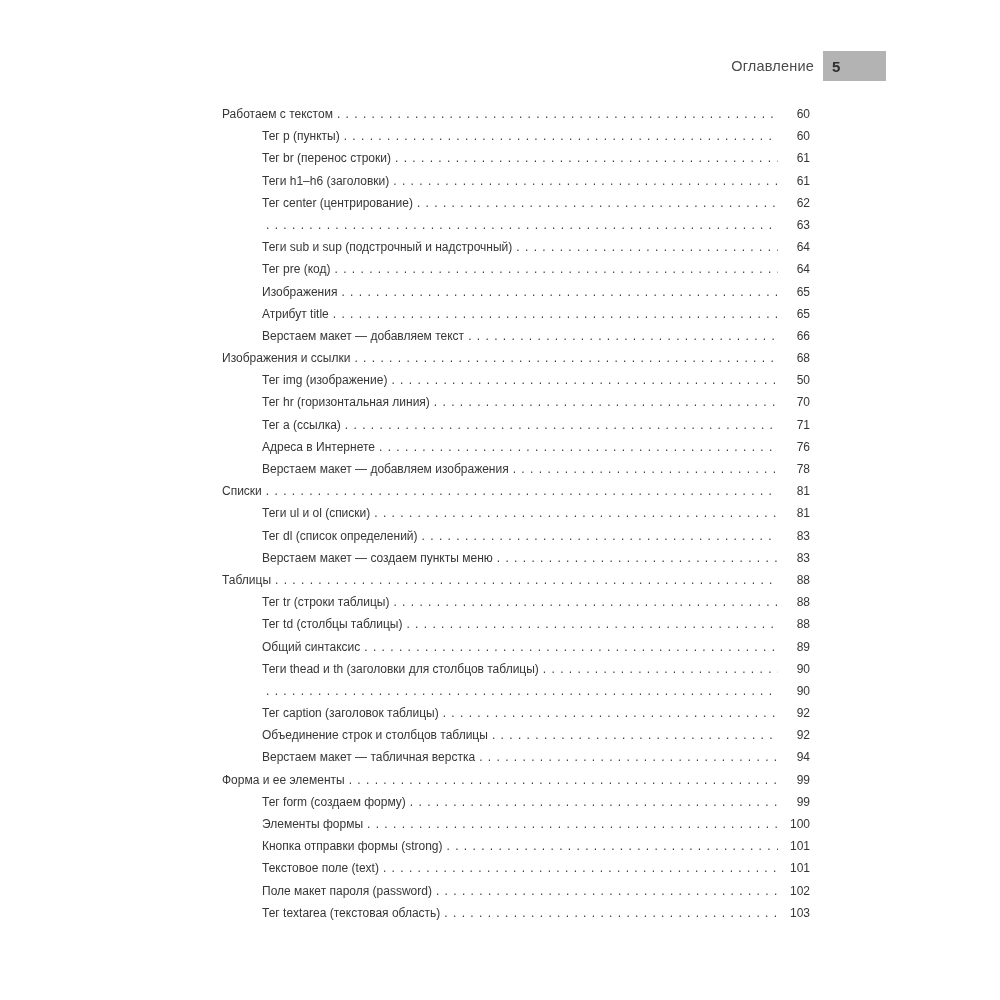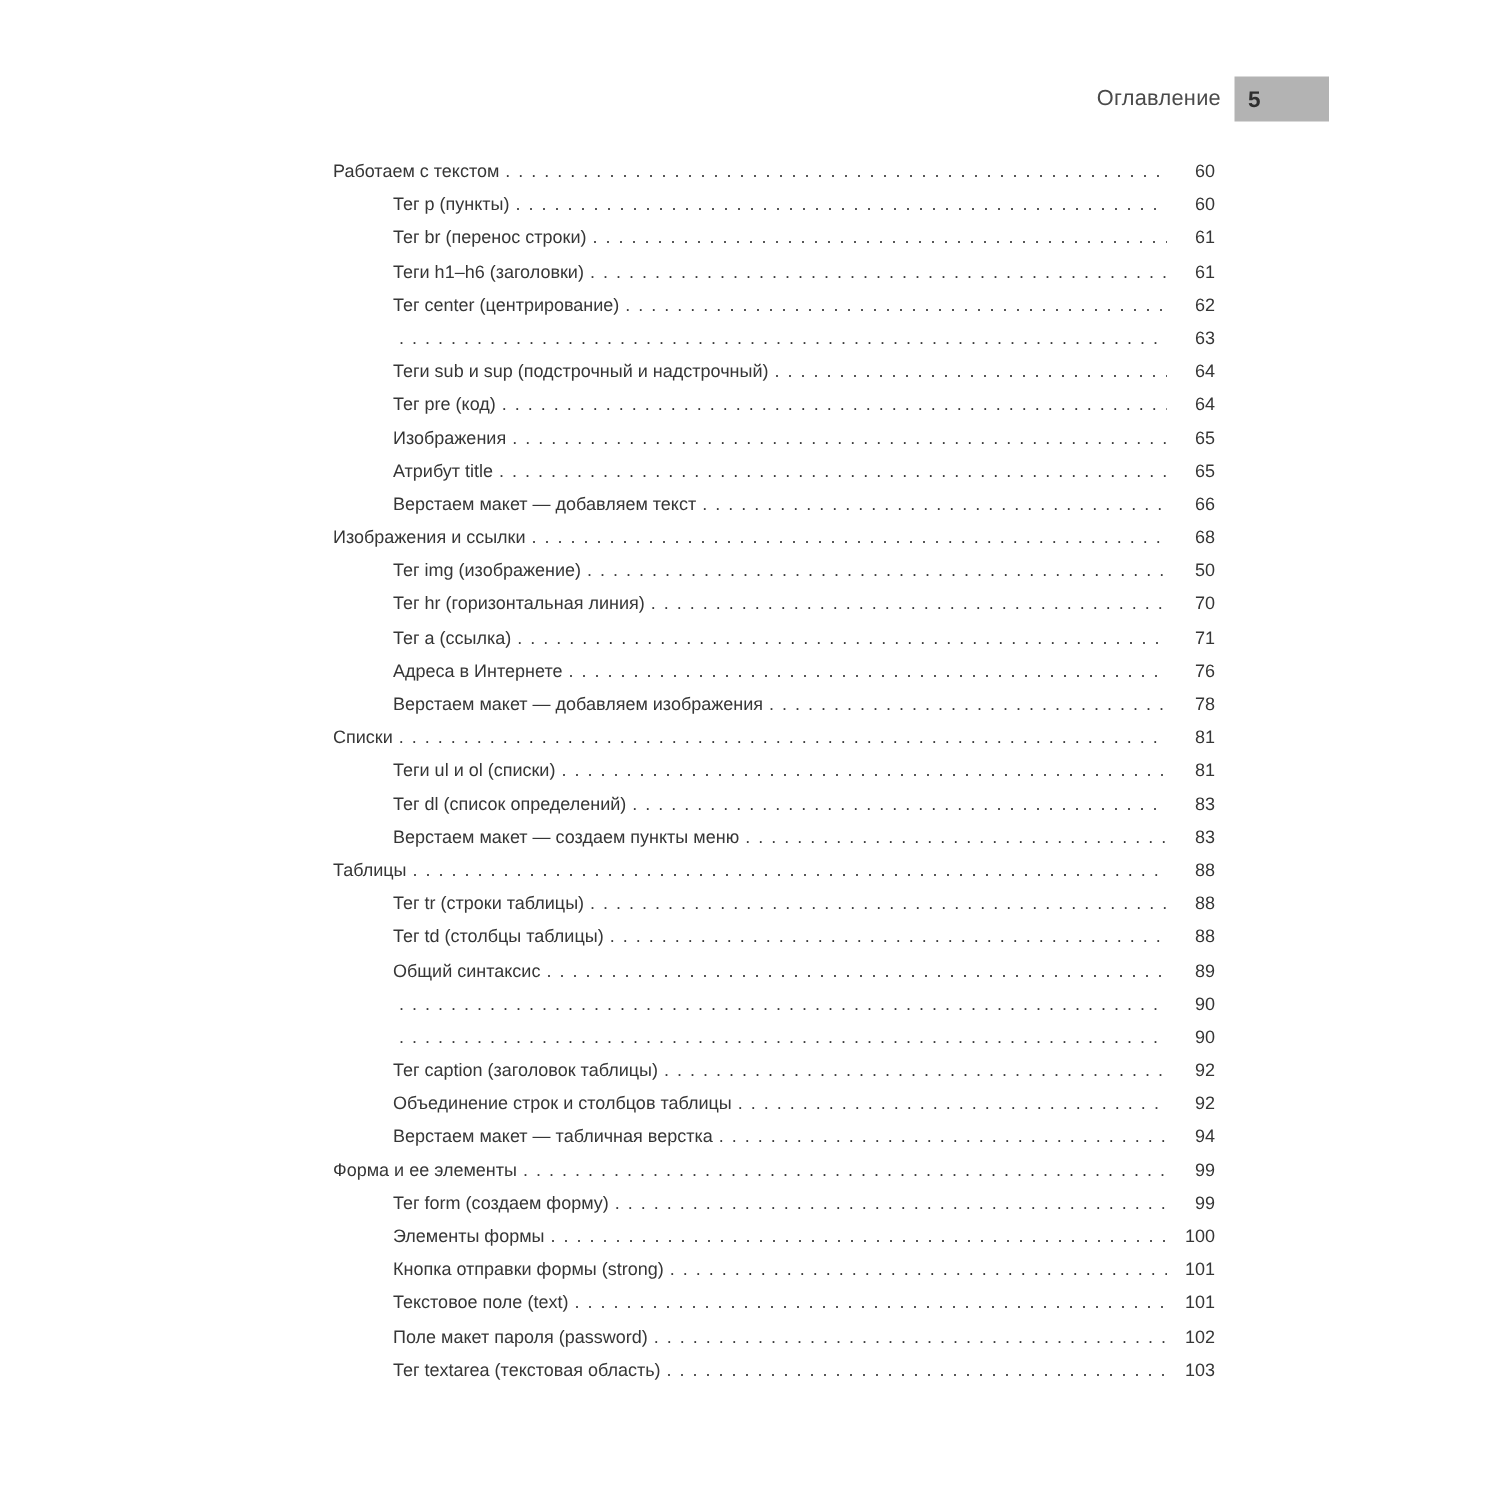--- a/index.html
+++ b/index.html
@@ -219,20 +219,21 @@
         <span class="toc-title">Тег td (столбцы таблицы)</span>
         <span class="toc-dots">. . . . . . . . . . . . . . . . . . . . . . . . . . . . . . . . . . . . . . . . . . . . . . . . . . . . . . . . . . . . . . . . . . . . . . . . . . . . . . . . . . . . . . . . . . . . . . . . . . . . . . . . . . . . . . . . . . . . . . . . . . . . . . . . . . . . . . . . . . . . . . . . . . . . . . . . . . . . . . . . . . . . . . . . . . . . . . . . . . . . . . . . . . . . . . . . . . . . . . . . </span>
         <span class="toc-page">88</span>
       </div>
       <div class="toc-row sub">
         <span class="toc-title">Общий синтаксис</span>
         <span class="toc-dots">. . . . . . . . . . . . . . . . . . . . . . . . . . . . . . . . . . . . . . . . . . . . . . . . . . . . . . . . . . . . . . . . . . . . . . . . . . . . . . . . . . . . . . . . . . . . . . . . . . . . . . . . . . . . . . . . . . . . . . . . . . . . . . . . . . . . . . . . . . . . . . . . . . . . . . . . . . . . . . . . . . . . . . . . . . . . . . . . . . . . . . . . . . . . . . . . . . . . . . . . </span>
         <span class="toc-page">89</span>
       </div>
       <div class="toc-row sub">
+        <span class="toc-title">Теги thead и th (заголовки для столбцов таблицы)</span>
         <span class="toc-dots">. . . . . . . . . . . . . . . . . . . . . . . . . . . . . . . . . . . . . . . . . . . . . . . . . . . . . . . . . . . . . . . . . . . . . . . . . . . . . . . . . . . . . . . . . . . . . . . . . . . . . . . . . . . . . . . . . . . . . . . . . . . . . . . . . . . . . . . . . . . . . . . . . . . . . . . . . . . . . . . . . . . . . . . . . . . . . . . . . . . . . . . . . . . . . . . . . . . . . . . . </span>
         <span class="toc-page">90</span>
       </div>
       <div class="toc-row sub">
         <span class="toc-dots">. . . . . . . . . . . . . . . . . . . . . . . . . . . . . . . . . . . . . . . . . . . . . . . . . . . . . . . . . . . . . . . . . . . . . . . . . . . . . . . . . . . . . . . . . . . . . . . . . . . . . . . . . . . . . . . . . . . . . . . . . . . . . . . . . . . . . . . . . . . . . . . . . . . . . . . . . . . . . . . . . . . . . . . . . . . . . . . . . . . . . . . . . . . . . . . . . . . . . . . . </span>
         <span class="toc-page">90</span>
       </div>
       <div class="toc-row sub">
         <span class="toc-title">Тег caption (заголовок таблицы)</span>
         <span class="toc-dots">. . . . . . . . . . . . . . . . . . . . . . . . . . . . . . . . . . . . . . . . . . . . . . . . . . . . . . . . . . . . . . . . . . . . . . . . . . . . . . . . . . . . . . . . . . . . . . . . . . . . . . . . . . . . . . . . . . . . . . . . . . . . . . . . . . . . . . . . . . . . . . . . . . . . . . . . . . . . . . . . . . . . . . . . . . . . . . . . . . . . . . . . . . . . . . . . . . . . . . . . </span>

